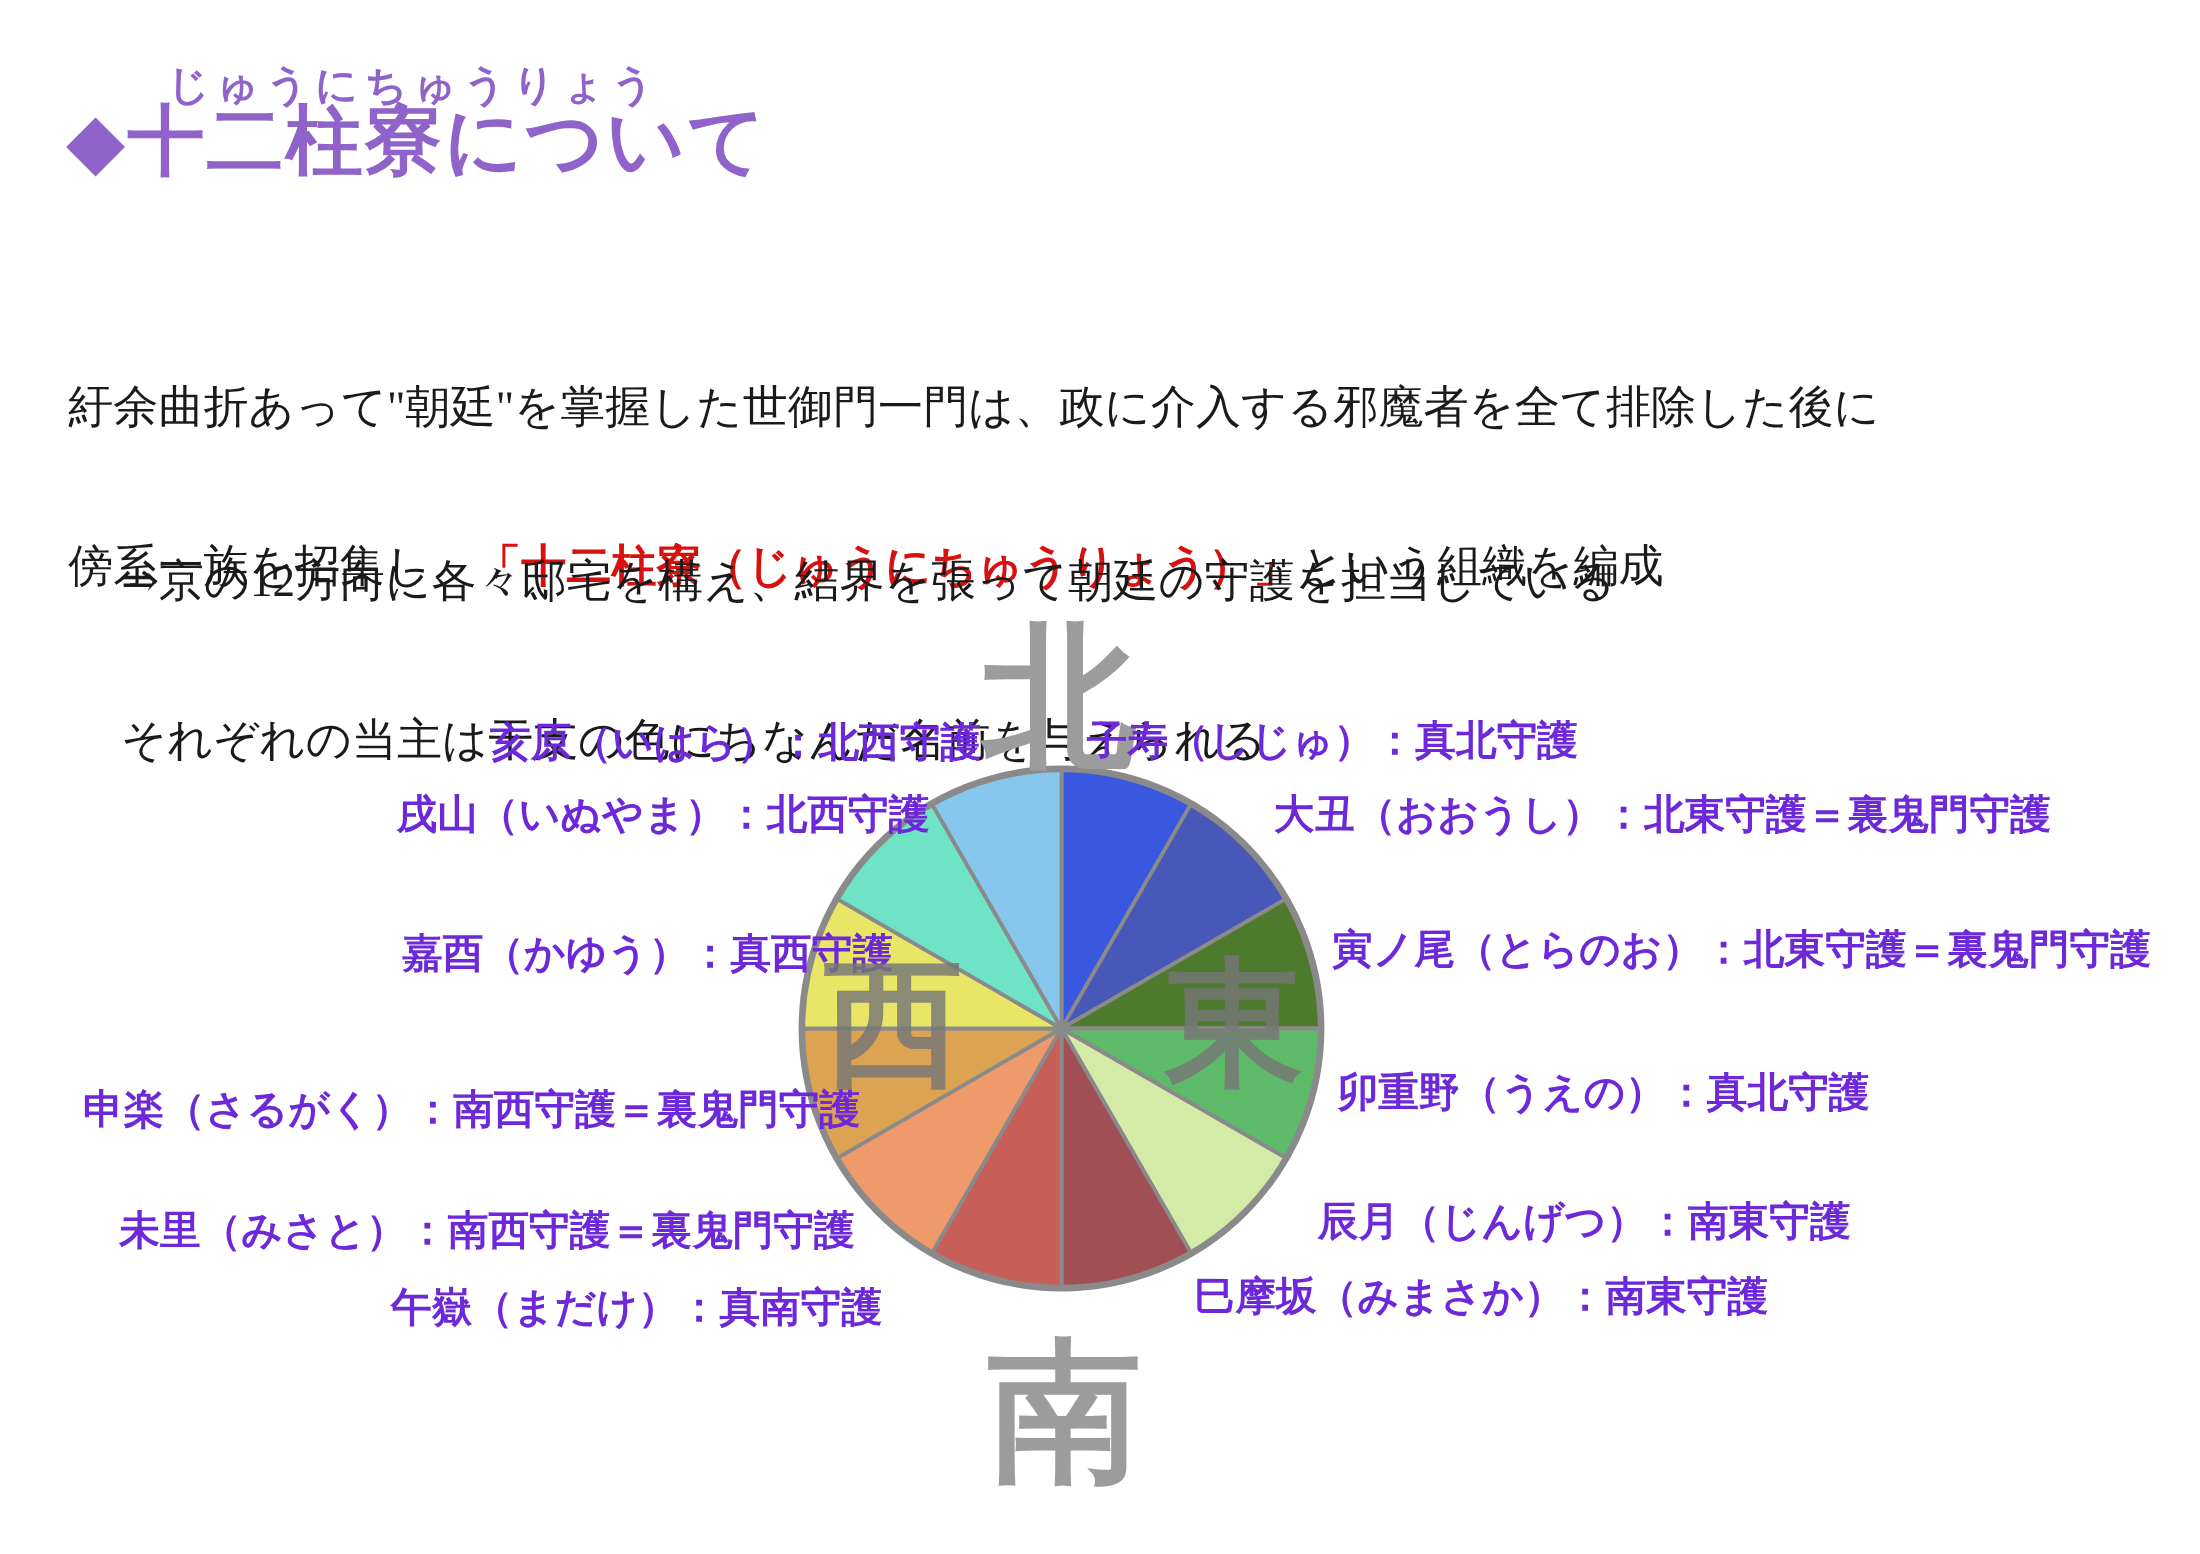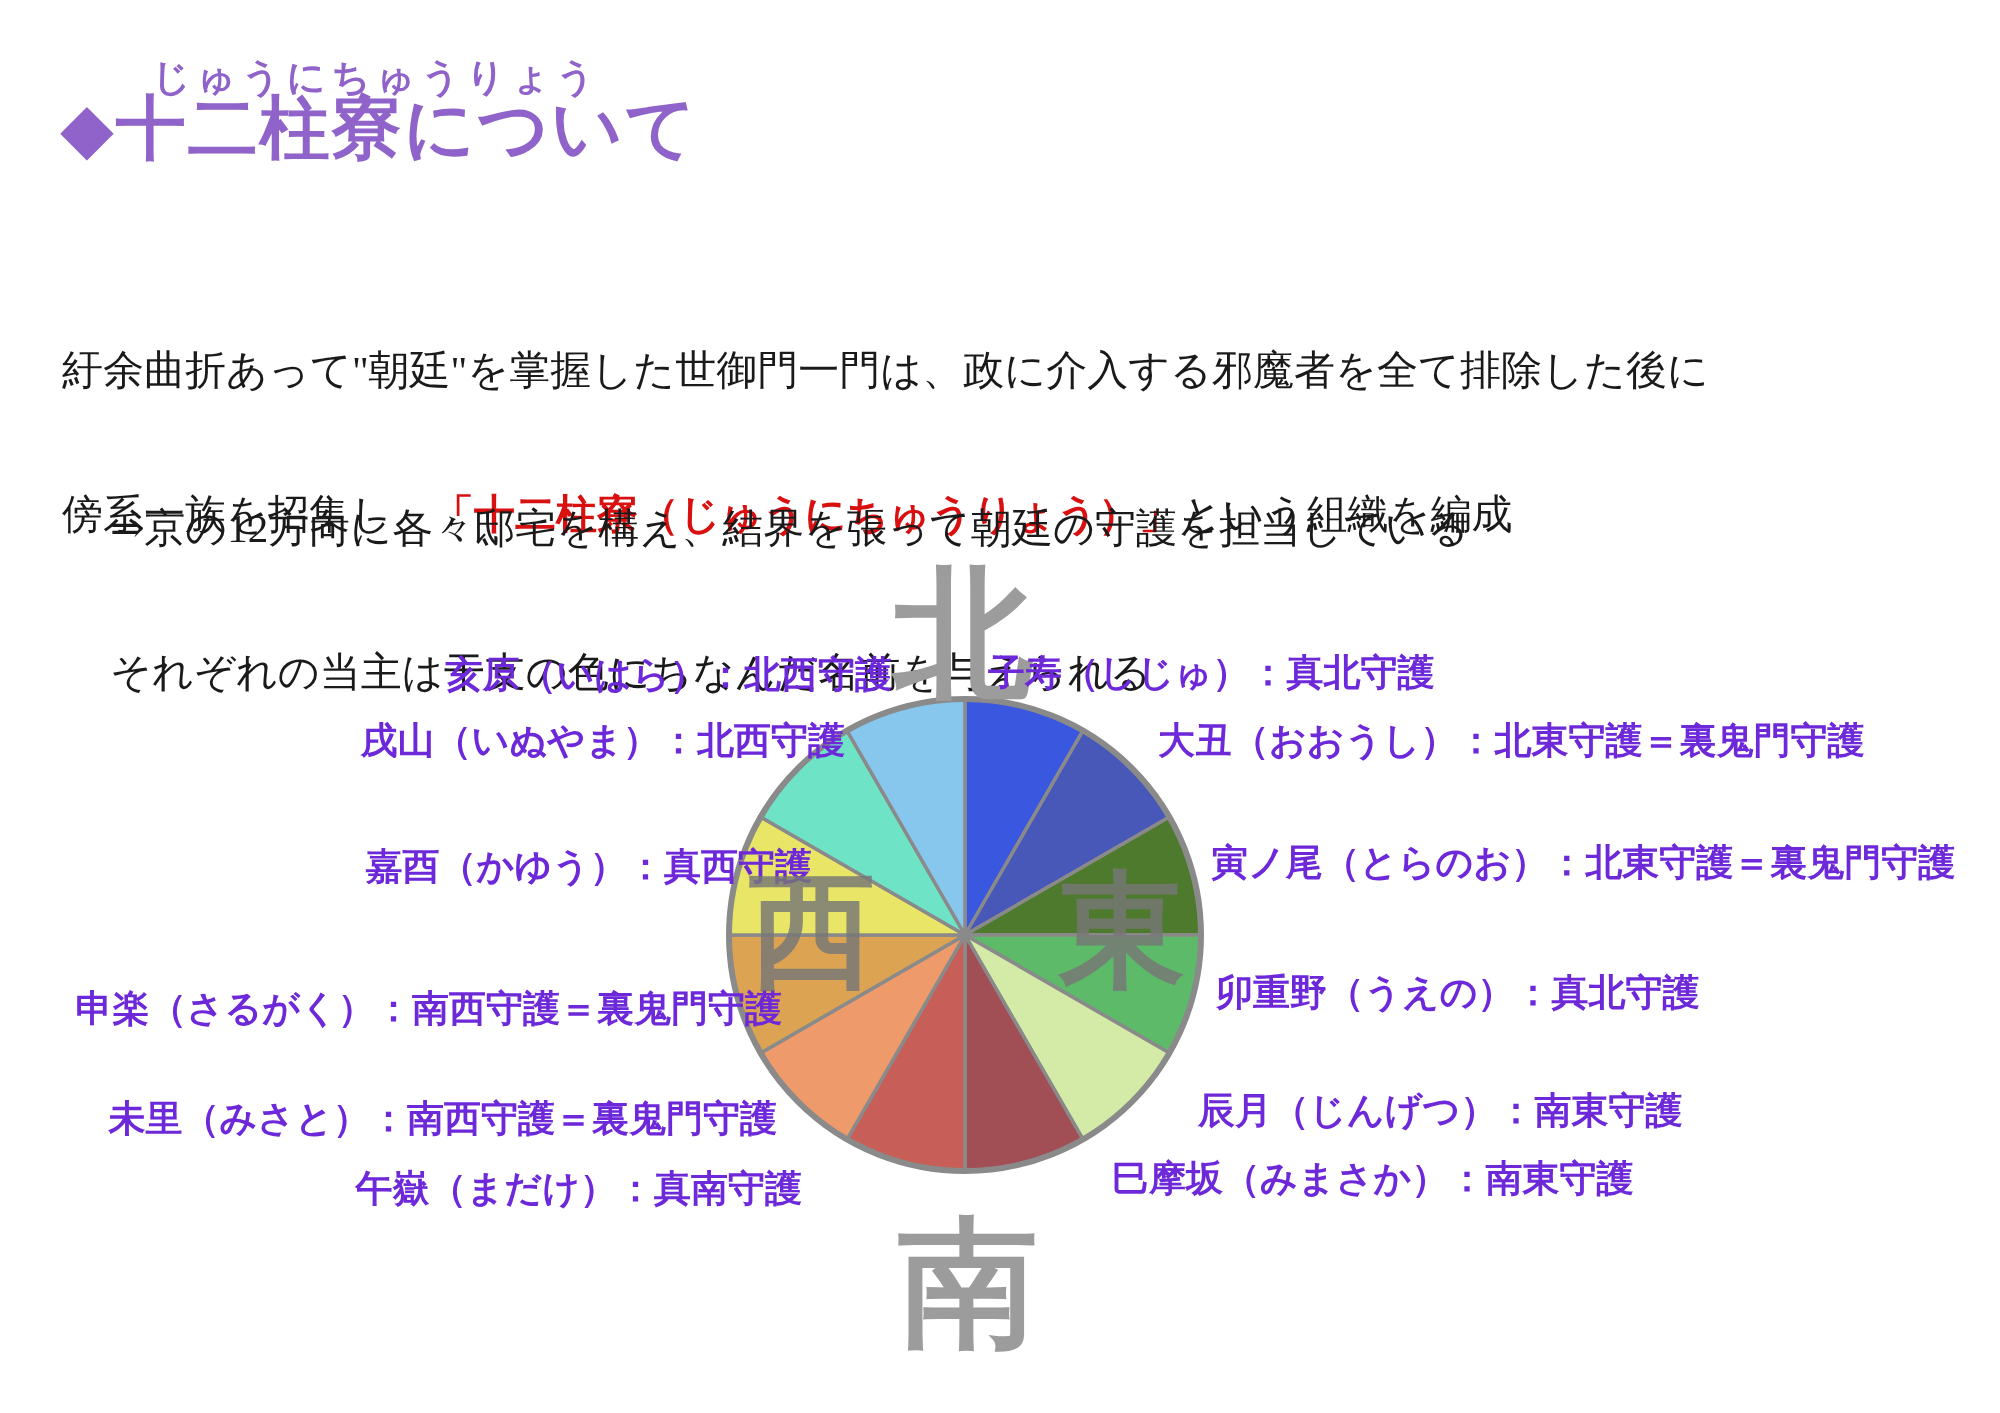--- a/index.html
+++ b/index.html
@@ -68,21 +68,21 @@
   <div class="compass compass-outer" style="left:963px;top:636px;">北</div>
   <div class="compass compass-outer" style="left:968px;top:1286px;">南</div>
   <div class="compass compass-inner" style="left:812px;top:932px;">西</div>
   <div class="compass compass-inner" style="left:1122px;top:932px;">東</div>
   <div>
       <div class="pie-label" style="top: 648px; left: 988px;">子寿（しじゅ）：真北守護</div>
       <div class="pie-label" style="top: 716px; left: 1158px;">大丑（おおうし）：北東守護＝裏鬼門守護</div>
       <div class="pie-label" style="top: 838px; left: 1211px;">寅ノ尾（とらのお）：北東守護＝裏鬼門守護</div>
       <div class="pie-label" style="top: 968px; left: 1216px;">卯重野（うえの）：真北守護</div>
       <div class="pie-label" style="top: 1086px; left: 1198px;">辰月（じんげつ）：南東守護</div>
-      <div class="pie-label" style="top: 1154px; left: 1112px;">巳摩坂（みまさか）：南東守護</div>
+      <div class="pie-label" style="top: 1154px; left: 1086px;">巳摩坂（みまさか）：南東守護</div>
       <div class="pie-label" style="top: 1164px; right: 1198px; text-align: right;">午嶽（まだけ）：真南守護</div>
       <div class="pie-label" style="top: 1094px; right: 1223px;">未里（みさと）：南西守護＝裏鬼門守護</div>
       <div class="pie-label" style="top: 984px; right: 1218px;">申楽（さるがく）：南西守護＝裏鬼門守護</div>
       <div class="pie-label" style="top: 842px; right: 1188px;">嘉酉（かゆう）：真西守護</div>
       <div class="pie-label" style="top: 716px; right: 1155px;">戌山（いぬやま）：北西守護</div>
       <div class="pie-label" style="top: 650px; right: 1108px;">亥原（いはら）：北西守護</div>
     </div>
 </div>
 
 </body></html>

